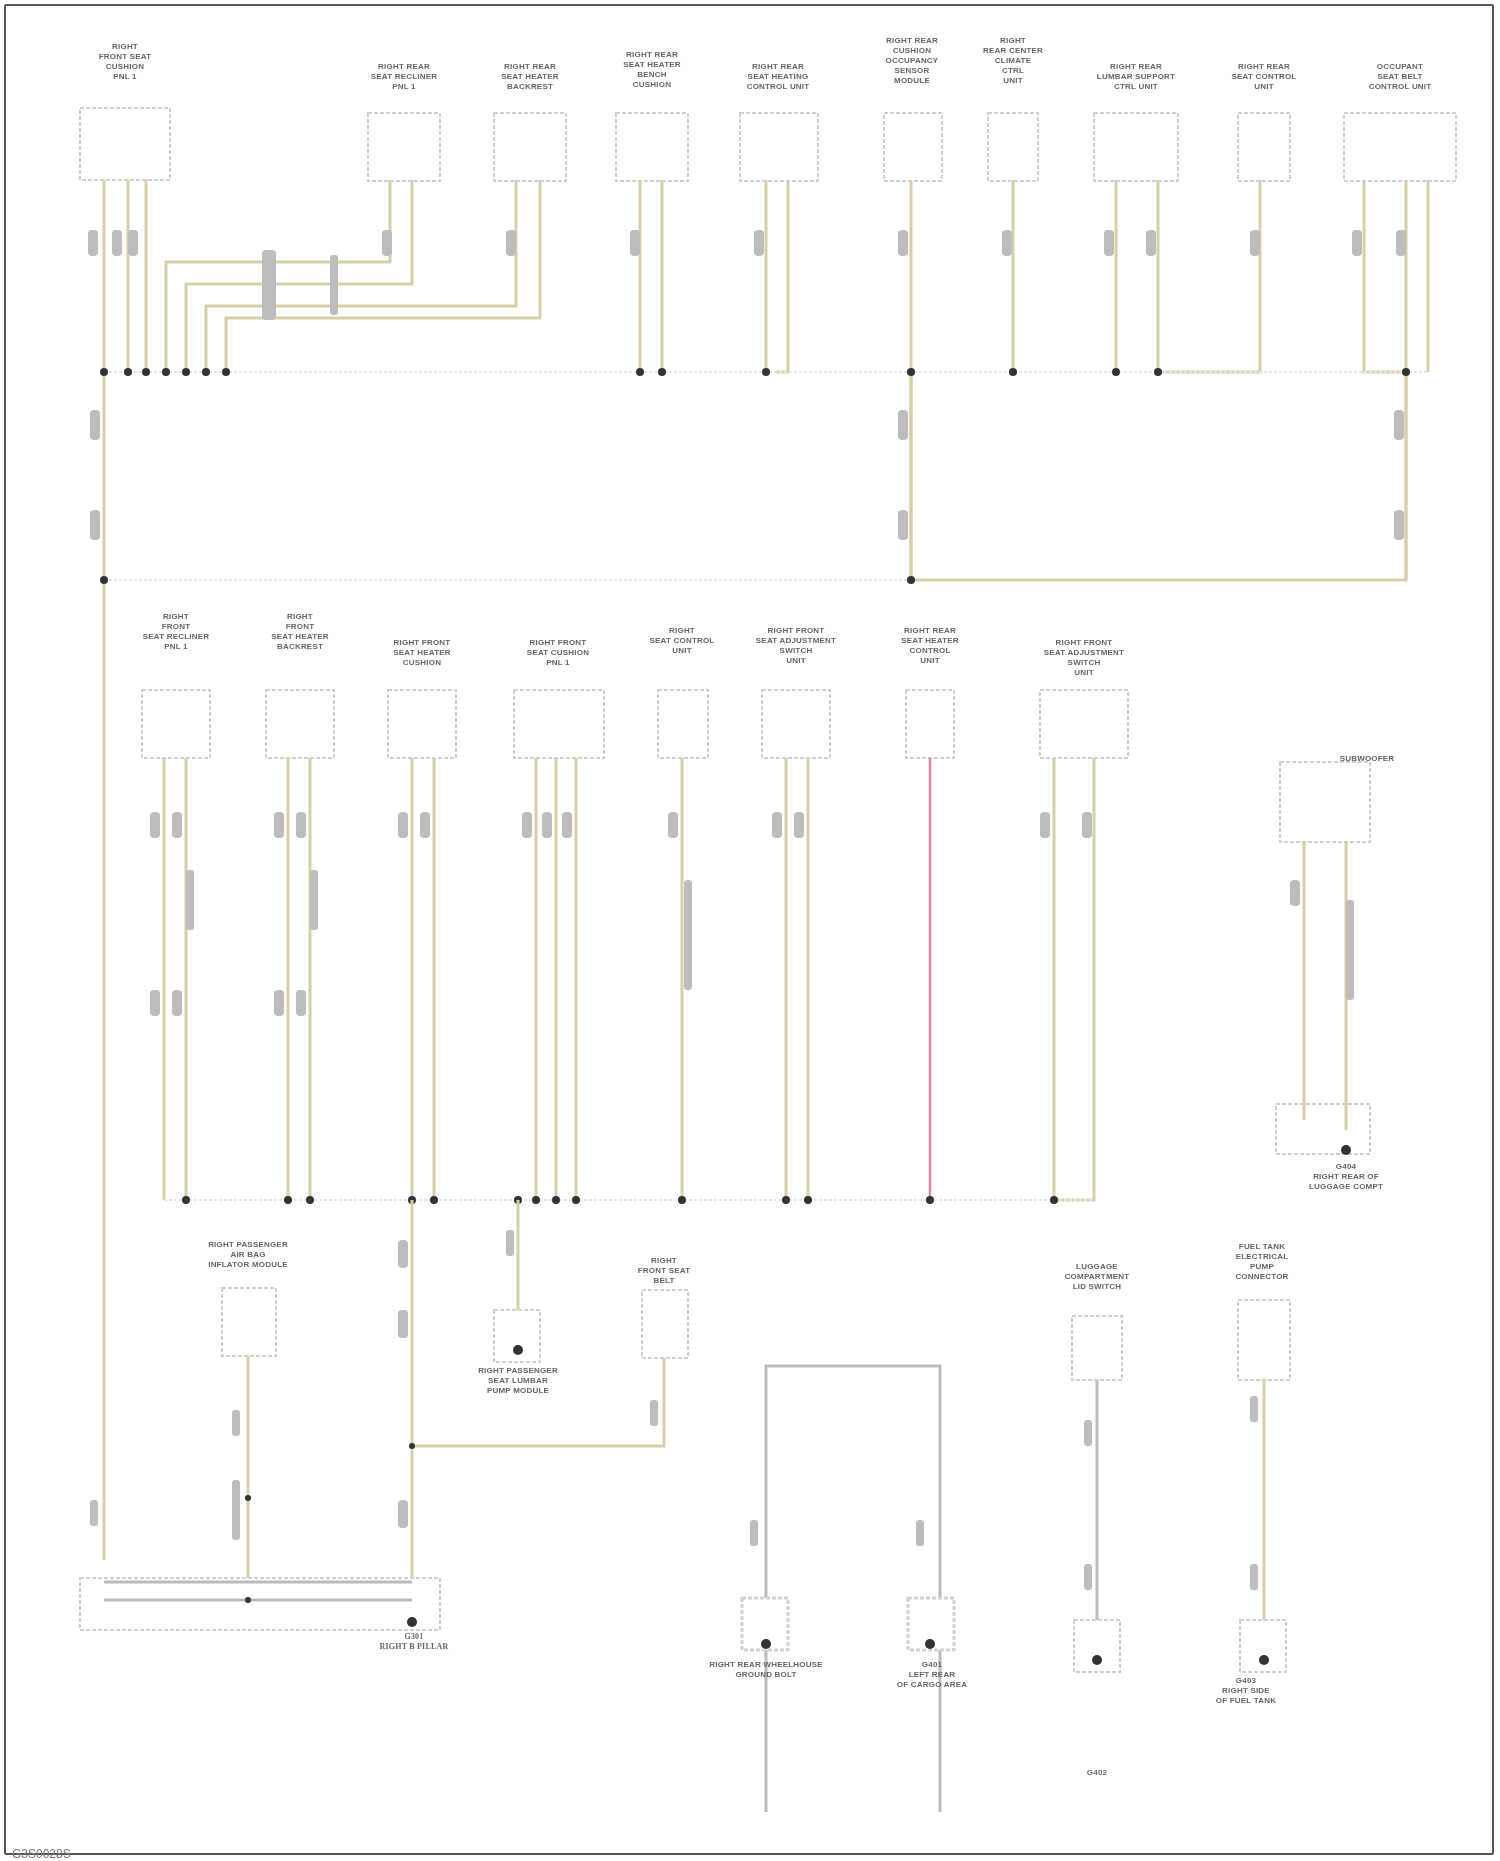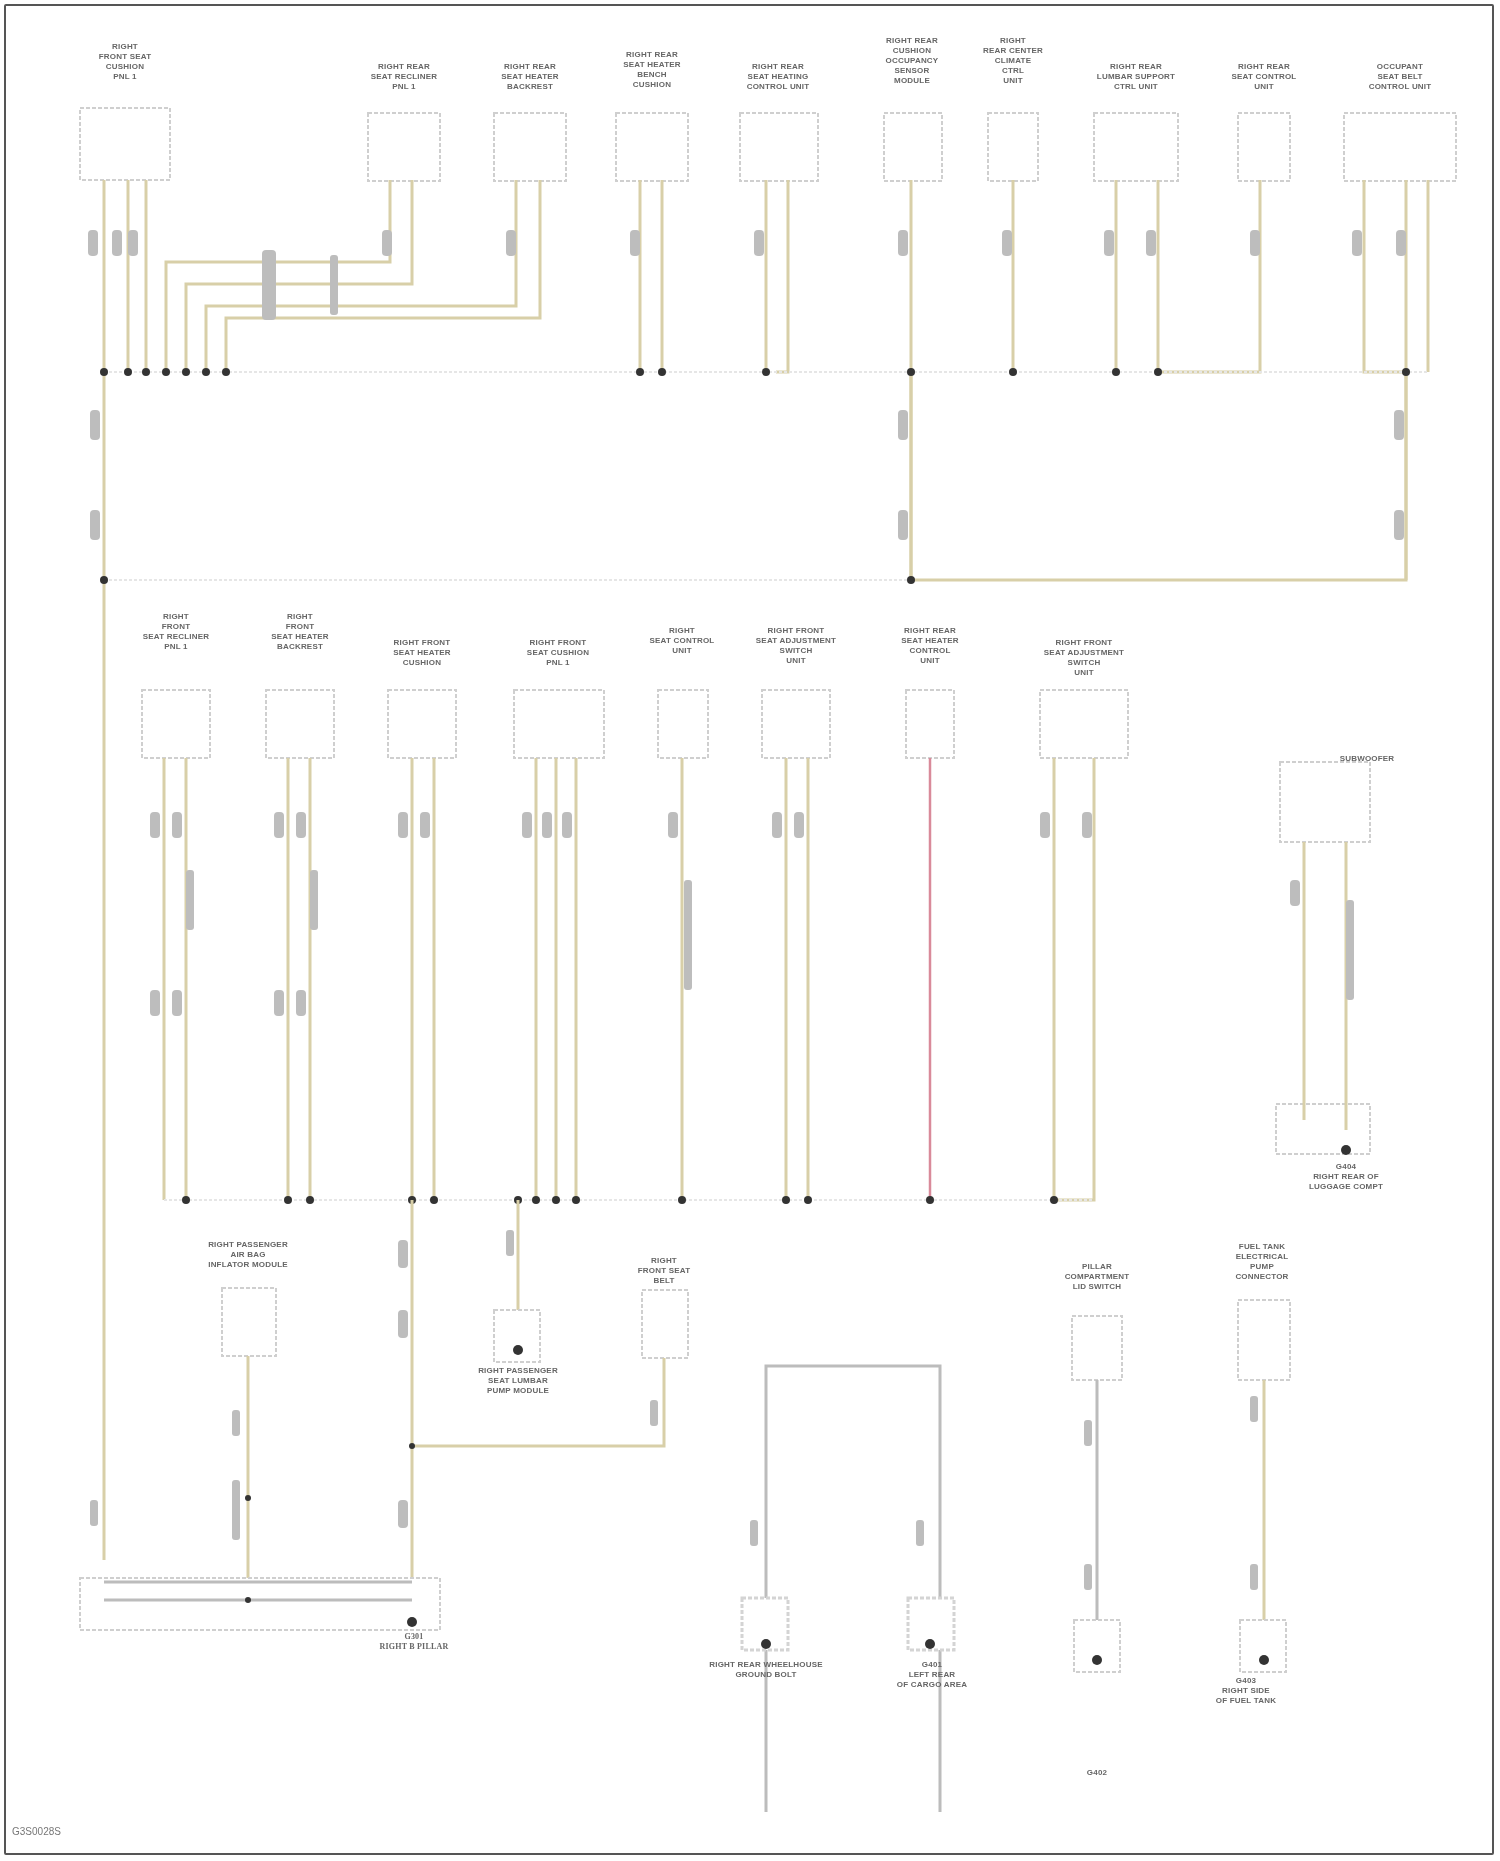--- a/index.html
+++ b/index.html
@@ -1,20 +1,20 @@
 <!DOCTYPE html>
 <html><head>
 <meta charset="utf-8">
 <style>
   html,body{margin:0;padding:0;background:#fff;}
   body{width:1500px;height:1861px;position:relative;overflow:hidden;font-family:"Liberation Sans",sans-serif;}
   .frame{position:absolute;left:4px;top:4px;width:1490px;height:1851px;border:2px solid #555;border-radius:2px;box-sizing:border-box;}
   svg{position:absolute;left:0;top:0;}
   .lbl{position:absolute;font-size:8px;line-height:10px;color:#666;text-align:center;font-weight:bold;letter-spacing:0.2px;transform:translateX(-50%);white-space:pre-line;}
-  .footer{position:absolute;left:12px;bottom:24px;font-size:10px;color:#777;}
+  .footer{position:absolute;left:12px;bottom:0;font-size:12px;color:#777;}
 </style>
 </head>
 <body>
 
 <div class="frame"></div>
 
 <svg width="1500" height="1861">
   <defs>
     <style>
       .w{stroke:#d8cfa8;stroke-width:3;fill:none;}
@@ -331,21 +331,21 @@
 <div>
   <div class="lbl" style="left:248px;top:1240px;">RIGHT PASSENGER
 AIR BAG
 INFLATOR MODULE</div>
   <div class="lbl" style="left:518px;top:1366px;">RIGHT PASSENGER
 SEAT LUMBAR
 PUMP MODULE</div>
   <div class="lbl" style="left:664px;top:1256px;">RIGHT
 FRONT SEAT
 BELT</div>
-  <div class="lbl" style="left:1097px;top:1262px;">PILLAR
+  <div class="lbl" style="left:1097px;top:1262px;">LUGGAGE
 COMPARTMENT
 LID SWITCH</div>
   <div class="lbl" style="left:1262px;top:1242px;">FUEL TANK
 ELECTRICAL
 PUMP
 CONNECTOR</div>
 </div>
 
 <div>
   <div class="lbl" style="left:414px;top:1632px;font-family:Liberation Serif, serif;">G301

